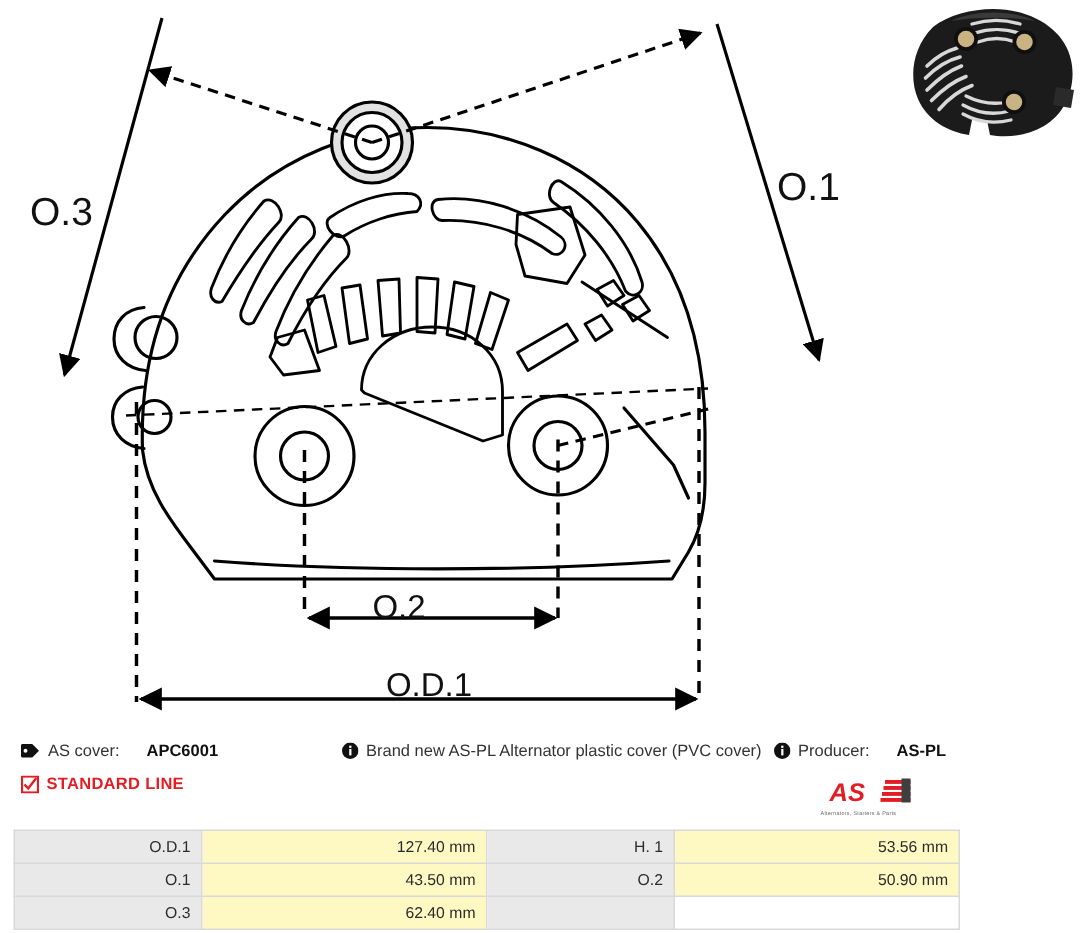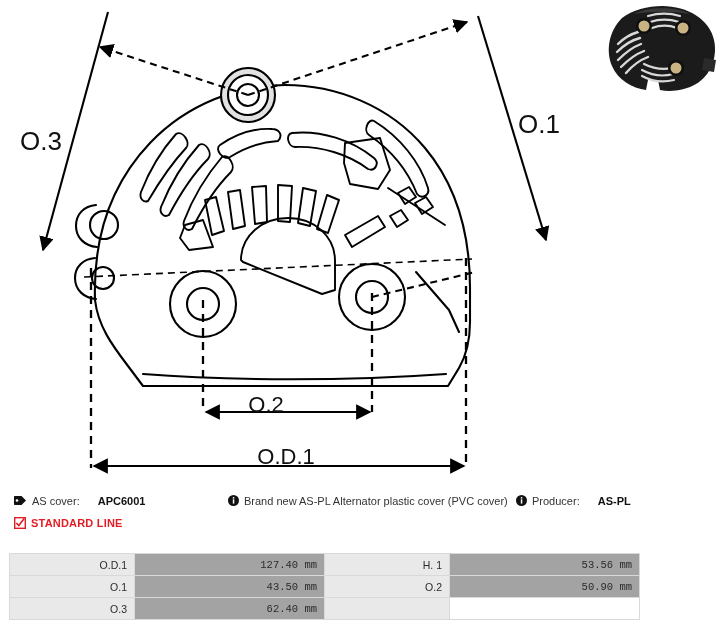--- a/index.html
+++ b/index.html
@@ -104,23 +104,22 @@
     text-align: right;
     color: #2b2b2b;
     overflow: hidden;
     white-space: nowrap;
   }
   td.key-cell {
     background: #e9e9e9;
     width: 110px;
   }
   td.val-cell {
-    background: #a3a3a3;
+    background: #fef9c3;
     width: 175px;
-    font-family: Liberation Mono, monospace;
   }
   td.empty-cell { background: #e9e9e9; }
   td.empty-val { background: #ffffff; }
 </style>
 </head>
 <body>
 
 <div id="page">
 
   <div id="drawing-area">
@@ -349,20 +348,39 @@
             <rect x="4.8" y="4.3" width="1.5" height="4.3" fill="#fff"></rect>
             <rect x="4.8" y="2.1" width="1.5" height="1.5" fill="#fff"></rect>
           </svg>
         </span>
         <span class="info-label">Producer:</span>
         <span class="info-value">AS-PL</span>
       </div>
     </div>
   </div>
 
+  <div id="logo-wrap">
+    <svg width="72" height="30" viewBox="0 0 72 30">
+
+      <g fill="#e31d24">
+        <rect x="45" y="3" width="17" height="2.6"></rect>
+        <rect x="44" y="7" width="18" height="2.6"></rect>
+        <rect x="43" y="11" width="19" height="2.6"></rect>
+        <rect x="42" y="15" width="20" height="2.6"></rect>
+      </g>
+
+      <g>
+        <text x="8" y="17" font-family="Liberation Sans, sans-serif" font-size="17" font-weight="bold" font-style="italic" fill="#e31d24">AS</text>
+      </g>
+
+      <rect x="56" y="2" width="6" height="16" fill="#3f3f3f"></rect>
+
+      <text x="2" y="26" font-family="Liberation Sans, sans-serif" font-size="3.6" fill="#666" letter-spacing="0.2">Alternators, Starters &amp; Parts</text>
+    </svg>
+  </div>
 
   <table id="spec-table">
     <tbody>
       <tr>
         <td class="key-cell">O.D.1</td>
         <td class="val-cell">127.40 mm</td>
         <td class="key-cell">H. 1</td>
         <td class="val-cell">53.56 mm</td>
       </tr>
       <tr>

